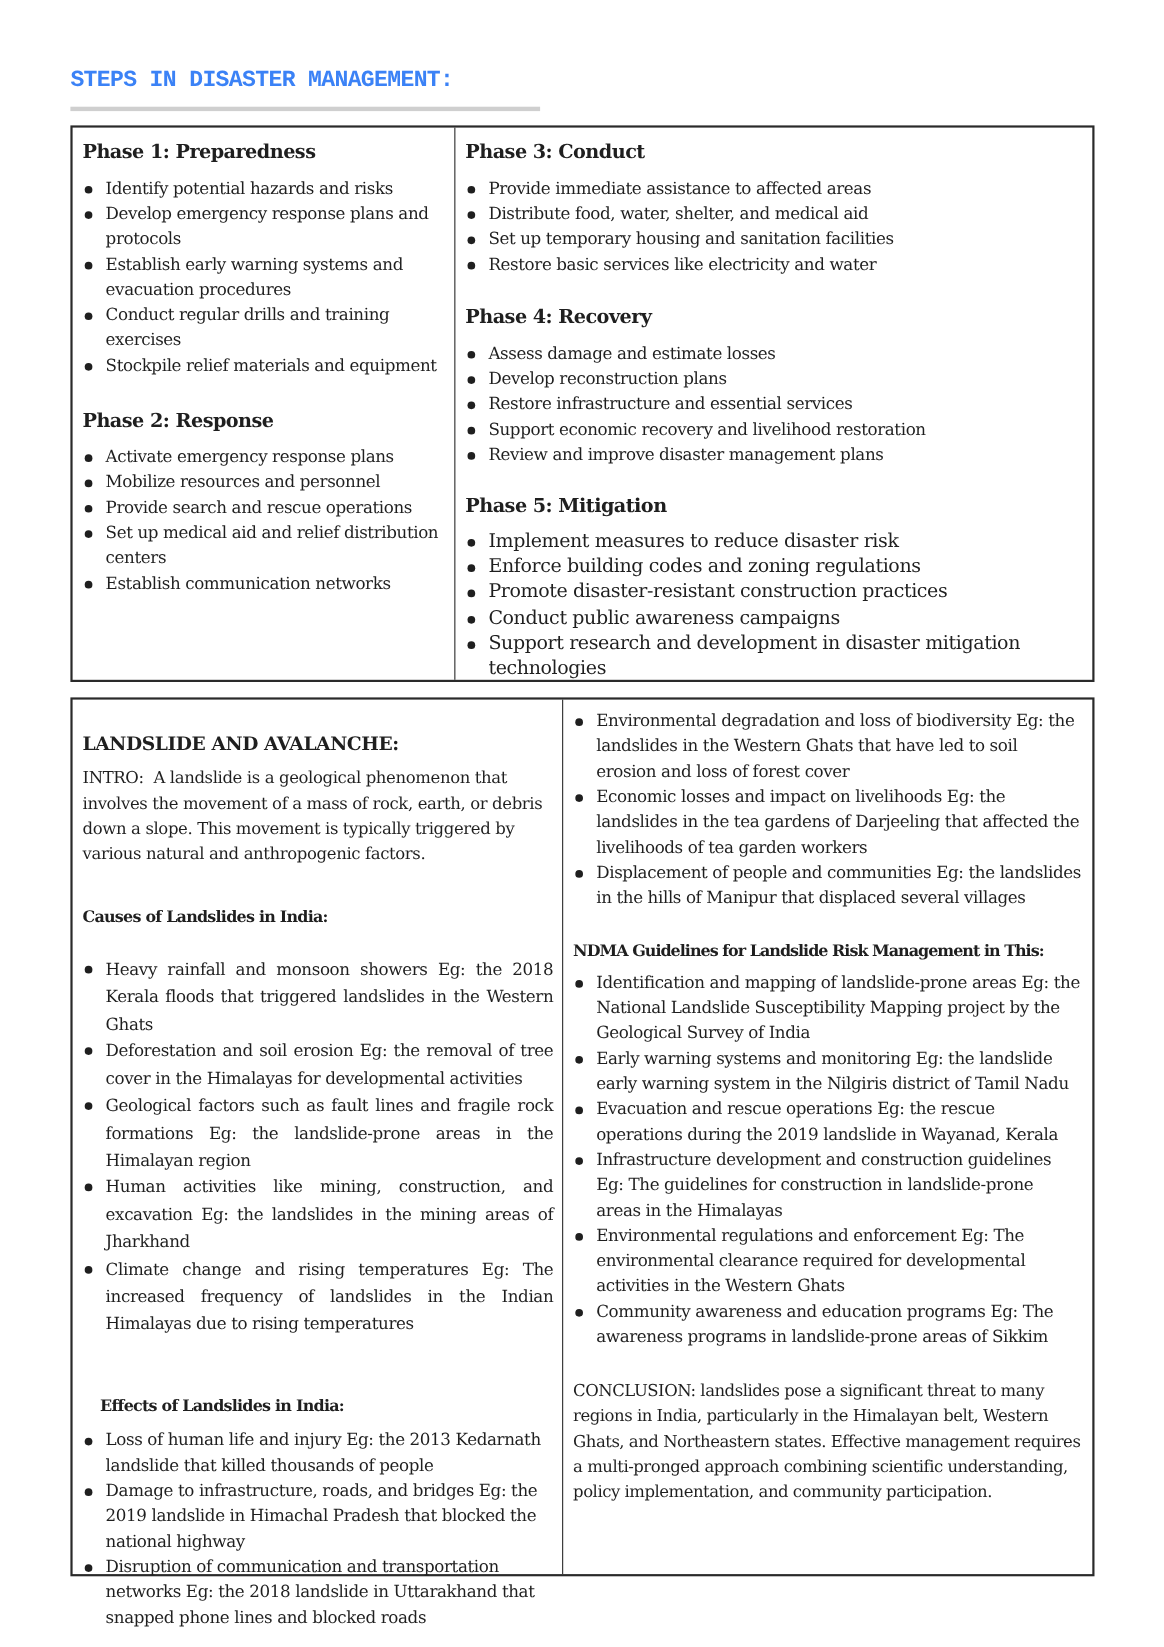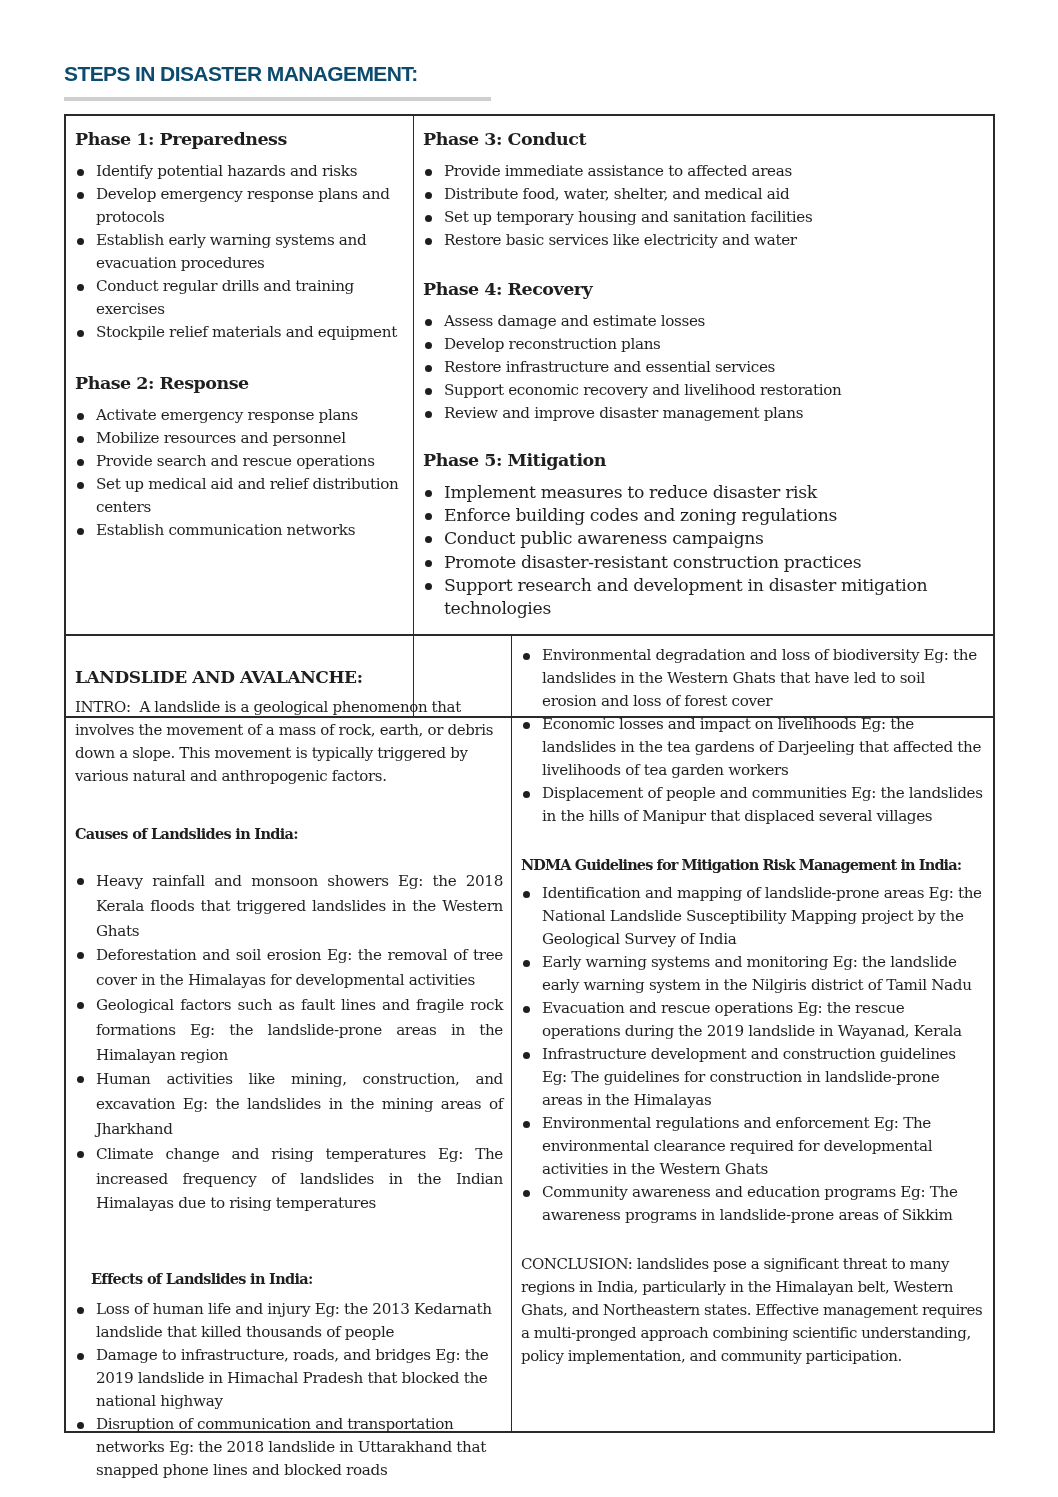--- a/index.html
+++ b/index.html
@@ -3,32 +3,32 @@
 <meta charset="utf-8">
 <style>
   html, body { margin: 0; padding: 0; background: #ffffff; }
   body {
     width: 1058px; height: 1497px; position: relative; overflow: hidden;
     font-family: "DejaVu Serif", "Liberation Serif", serif;
     color: #1f1f1f;
   }
   .page-title {
     position: absolute; left: 64px; top: 62px;
-    font-family: Liberation Sans, sans-serif; font-weight: bold;
-    font-size: 21px; letter-spacing: -0.6px; color: #0c4a6e; text-align: right;
+    font-family: Liberation Mono, monospace; font-weight: bold;
+    font-size: 21px; letter-spacing: -0.6px; color: #3b82f6; text-align: right;
   }
   .title-rule {
     position: absolute; left: 64px; top: 97px; width: 427px; height: 4px;
     background: #cfcfcf;
   }
   .box {
     position: absolute; border: 2px solid #2a2a2a; box-sizing: border-box;
     display: flex;
   }
-  .box1 { left: 64px; top: 114px; width: 931px; height: 604px; }
+  .box1 { left: 64px; top: 114px; width: 931px; height: 506px; }
   .box2 { left: 64px; top: 634px; width: 931px; height: 799px; }
   .col { box-sizing: border-box; }
   .box1 .c1 { width: 348px; border-right: 1.5px solid #2a2a2a; padding: 10px 8px 0 9px; }
   .box1 .c2 { flex: 1; padding: 10px 8px 0 9px; }
   .box2 .c1 { width: 446px; border-right: 1.5px solid #2a2a2a; padding: 28px 8px 0 9px; }
   .box2 .c2 { flex: 1; padding: 12px 10px 0 9px; }
 
   .phase-h {
     font-weight: bold; font-size: 17.5px; letter-spacing: -0.5px;
     margin: 0 0 8px 0; line-height: 26px;
@@ -105,22 +105,22 @@
         <li>Restore infrastructure and essential services</li>
         <li>Support economic recovery and livelihood restoration</li>
         <li>Review and improve disaster management plans</li>
       </ul>
     </div>
     <div style="margin-top:22px;">
       <div class="phase-h">Phase 5: Mitigation</div>
       <ul class="bl big">
         <li>Implement measures to reduce disaster risk</li>
         <li>Enforce building codes and zoning regulations</li>
+        <li>Promote disaster-resistant construction practices</li>
         <li>Conduct public awareness campaigns</li>
-        <li>Promote disaster-resistant construction practices</li>
         <li>Support research and development in disaster mitigation technologies</li>
       </ul>
     </div>
   </div>
 </div>
 
 <div class="box box2">
   <div class="col c1">
     <div class="sec-h">LANDSLIDE AND AVALANCHE:</div>
     <div class="intro">
@@ -140,21 +140,21 @@
         <li><b>Damage to infrastructure</b><span>, roads, and bridges </span><b>Eg:</b><span> the 2019 landslide in Himachal Pradesh that blocked the national highway</span></li>
         <li><b>Disruption of communication</b><span> and transportation networks </span><b>Eg:</b><span> the 2018 landslide in Uttarakhand that snapped phone lines and blocked roads</span></li>
       </ul>
   </div>
   <div class="col c2">
     <ul class="bl rj" id="effects-list-b" style="margin-top:-4px;">
         <li><b>Environmental degradation</b><span> and loss of biodiversity </span><b>Eg:</b><span> the landslides in the Western Ghats that have led to soil erosion and loss of forest cover</span></li>
         <li><b>Economic losses</b><span> and impact on livelihoods </span><b>Eg:</b><span> the landslides in the tea gardens of Darjeeling that affected the livelihoods of tea garden workers</span></li>
         <li><b>Displacement of people</b><span> and communities </span><b>Eg:</b><span> the landslides in the hills of Manipur that displaced several villages</span></li>
       </ul>
-    <div class="sub-h" style="margin-top:26px; margin-bottom:6px; letter-spacing:-0.9px;">NDMA Guidelines for Mitigation Risk Management in India:</div>
+    <div class="sub-h" style="margin-top:26px; margin-bottom:6px; letter-spacing:-0.9px;">NDMA Guidelines for Landslide Risk Management in This:</div>
     <ul class="bl rj" id="ndma-list">
         <li><b>Identification and mapping</b><span> of landslide-prone areas </span><b>Eg:</b><span> the National Landslide Susceptibility Mapping project by the Geological Survey of India</span></li>
         <li><b>Early warning systems</b><span> and monitoring </span><b>Eg:</b><span> the landslide early warning system in the Nilgiris district of Tamil Nadu</span></li>
         <li><b>Evacuation and rescue</b><span> operations </span><b>Eg:</b><span> the rescue operations during the 2019 landslide in Wayanad, Kerala</span></li>
         <li><b>Infrastructure development</b><span> and construction guidelines </span><b>Eg:</b><span> The guidelines for construction in landslide-prone areas in the Himalayas</span></li>
         <li><b>Environmental regulations</b><span> and enforcement </span><b>Eg:</b><span> The environmental clearance required for developmental activities in the Western Ghats</span></li>
         <li><b>Community awareness</b><span> and education programs </span><b>Eg:</b><span> The awareness programs in landslide-prone areas of Sikkim</span></li>
       </ul>
     <div class="conclusion" style="margin-top:26px;">
       <b>CONCLUSION:</b><span> landslides pose a significant threat to many regions in India, particularly in the Himalayan belt, Western Ghats, and Northeastern states. Effective management requires a multi-pronged approach combining scientific understanding, policy implementation, and community participation.</span>

